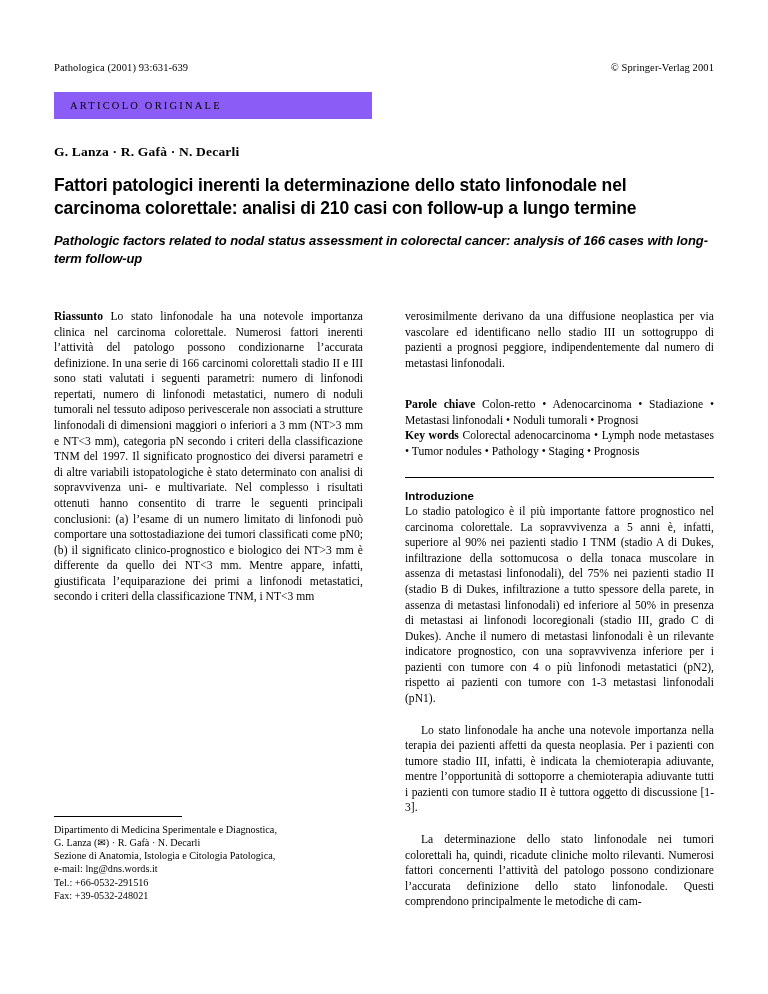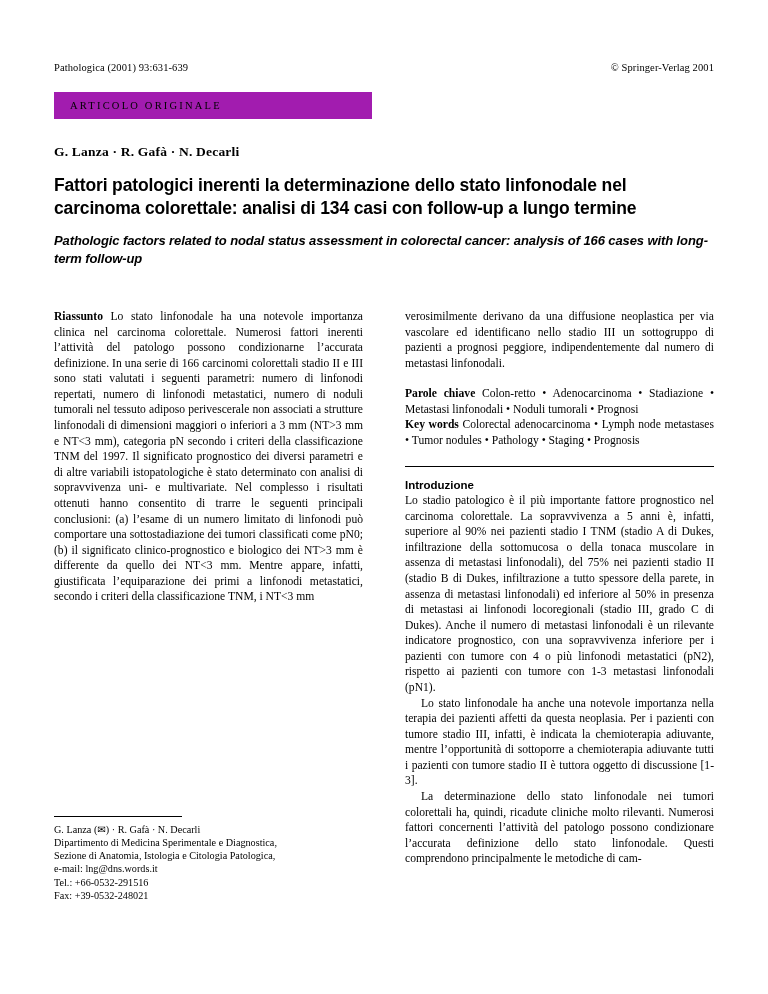--- a/index.html
+++ b/index.html
@@ -30,21 +30,21 @@
     align-items: baseline;
     font-size: 10.5px;
     letter-spacing: 0.1px;
   }
   .header-left { font-family: "Liberation Serif", serif; }
   .header-right { font-family: "Liberation Serif", serif; }
 
   .section-band {
     margin-top: 19px;
     width: 318px;
-    background: #a21caf;
+    background: #8b5cf6;
     height: 27px;
     display: flex;
     align-items: center;
     padding-left: 16px;
     box-sizing: border-box;
   }
   .section-band span {
     font-family: "Liberation Serif", serif;
     font-size: 10.5px;
     letter-spacing: 2.2px;
@@ -86,41 +86,41 @@
     width: 315px;
     font-size: 11.6px;
     line-height: 1.345;
     text-align: justify;
     position: relative;
   }
   .col p { margin: 0; }
   .lead-label { font-weight: bold; }
   .abstract-body { text-indent: 0; }
 
-  .kw-block { margin-top: 15px; }
+  .kw-block { margin-top: 26px; }
   .kw-line { text-align: justify; }
   .kw-label { font-weight: bold; }
 
   .rule {
     border: 0;
     border-top: 1px solid #000;
     margin: 17px 0 0 0;
     height: 0;
   }
   .heading {
     margin-top: 11px;
     font-family: "Liberation Sans", sans-serif;
     font-size: 11.5px;
     font-weight: bold;
   }
   .body-para {
     margin-top: 9px;
     text-align: justify;
   }
-  .body-para + .body-para { margin-top: 0; }
+  .body-para + .body-para { margin-top: 16px; }
   .indent { text-indent: 16px; }
 
   
   .footnote {
     position: absolute;
     left: 54px;
     bottom: 92px;
     width: 315px;
     font-size: 10.2px;
     line-height: 1.3;
@@ -141,21 +141,21 @@
   <div class="header-row">
     <div class="header-left">Pathologica (2001) 93:631-639</div>
     <div class="header-right">© Springer-Verlag 2001</div>
   </div>
 
   <div class="section-band">
     <span>ARTICOLO ORIGINALE</span>
   </div>
 
   <div class="authors">G. Lanza · R. Gafà · N. Decarli</div>
-  <div class="title-it">Fattori patologici inerenti la determinazione dello stato linfonodale nel carcinoma colorettale: analisi di 134 casi con follow-up a lungo termine</div>
+  <div class="title-it">Fattori patologici inerenti la determinazione dello stato linfonodale nel carcinoma colorettale: analisi di 210 casi con follow-up a lungo termine</div>
   <div class="title-en">Pathologic factors related to nodal status assessment in colorectal cancer: analysis of 166 cases with long-term follow-up</div>
 
   <div class="columns">
 
     <div class="col">
       <p class="abstract-body"><span class="lead-label">Riassunto</span><span> Lo stato linfonodale ha una notevole importanza clinica nel carcinoma colorettale. Numerosi fattori inerenti l’attività del patologo possono condizionarne l’accurata definizione. In una serie di 166 carcinomi colorettali stadio II e III sono stati valutati i seguenti parametri: numero di linfonodi repertati, numero di linfonodi metastatici, numero di noduli tumorali nel tessuto adiposo perivescerale non associati a strutture linfonodali di dimensioni maggiori o inferiori a 3 mm (NT&gt;3 mm e NT&lt;3 mm), categoria pN secondo i criteri della classificazione TNM del 1997. Il significato prognostico dei diversi parametri e di altre variabili istopatologiche è stato determinato con analisi di sopravvivenza uni- e multivariate. Nel complesso i risultati ottenuti hanno consentito di trarre le seguenti principali conclusioni: (a) l’esame di un numero limitato di linfonodi può comportare una sottostadiazione dei tumori classificati come pN0; (b) il significato clinico-prognostico e biologico dei NT&gt;3 mm è differente da quello dei NT&lt;3 mm. Mentre appare, infatti, giustificata l’equiparazione dei primi a linfonodi metastatici, secondo i criteri della classificazione TNM, i NT&lt;3 mm</span></p>
     </div>
 
     <div class="col">
       <p>verosimilmente derivano da una diffusione neoplastica per via vascolare ed identificano nello stadio III un sottogruppo di pazienti a prognosi peggiore, indipendentemente dal numero di metastasi linfonodali.</p>
@@ -171,21 +171,21 @@
 
       <p class="body-para">Lo stadio patologico è il più importante fattore prognostico nel carcinoma colorettale. La sopravvivenza a 5 anni è, infatti, superiore al 90% nei pazienti stadio I TNM (stadio A di Dukes, infiltrazione della sottomucosa o della tonaca muscolare in assenza di metastasi linfonodali), del 75% nei pazienti stadio II (stadio B di Dukes, infiltrazione a tutto spessore della parete, in assenza di metastasi linfonodali) ed inferiore al 50% in presenza di metastasi ai linfonodi locoregionali (stadio III, grado C di Dukes). Anche il numero di metastasi linfonodali è un rilevante indicatore prognostico, con una sopravvivenza inferiore per i pazienti con tumore con 4 o più linfonodi metastatici (pN2), rispetto ai pazienti con tumore con 1-3 metastasi linfonodali (pN1).</p>
       <p class="body-para indent">Lo stato linfonodale ha anche una notevole importanza nella terapia dei pazienti affetti da questa neoplasia. Per i pazienti con tumore stadio III, infatti, è indicata la chemioterapia adiuvante, mentre l’opportunità di sottoporre a chemioterapia adiuvante tutti i pazienti con tumore stadio II è tuttora oggetto di discussione [1-3].</p>
       <p class="body-para indent">La determinazione dello stato linfonodale nei tumori colorettali ha, quindi, ricadute cliniche molto rilevanti. Numerosi fattori concernenti l’attività del patologo possono condizionare l’accurata definizione dello stato linfonodale. Questi comprendono principalmente le metodiche di cam-</p>
     </div>
 
   </div>
 
   <div class="footnote">
     <hr class="fn-rule">
+    <div>Dipartimento di Medicina Sperimentale e Diagnostica,</div>
     <div>G. Lanza (✉) · R. Gafà · N. Decarli</div>
-    <div>Dipartimento di Medicina Sperimentale e Diagnostica,</div>
     <div>Sezione di Anatomia, Istologia e Citologia Patologica,</div>
     <div>e-mail: lng@dns.words.it</div>
     <div>Tel.: +66-0532-291516</div>
     <div>Fax: +39-0532-248021</div>
   </div>
 
 </div>
 
 </body></html>

